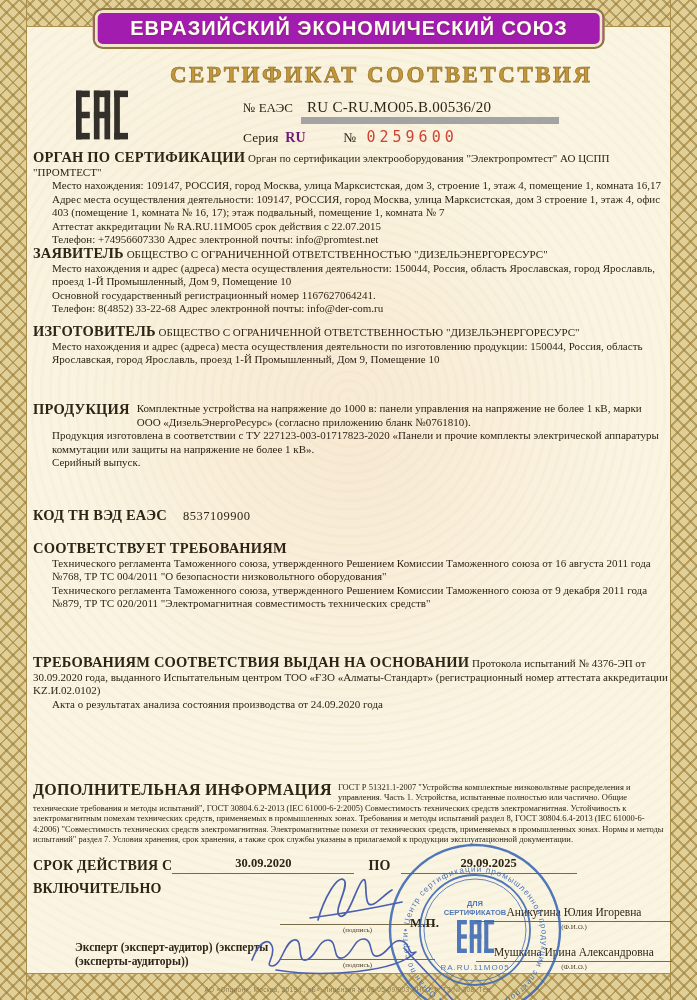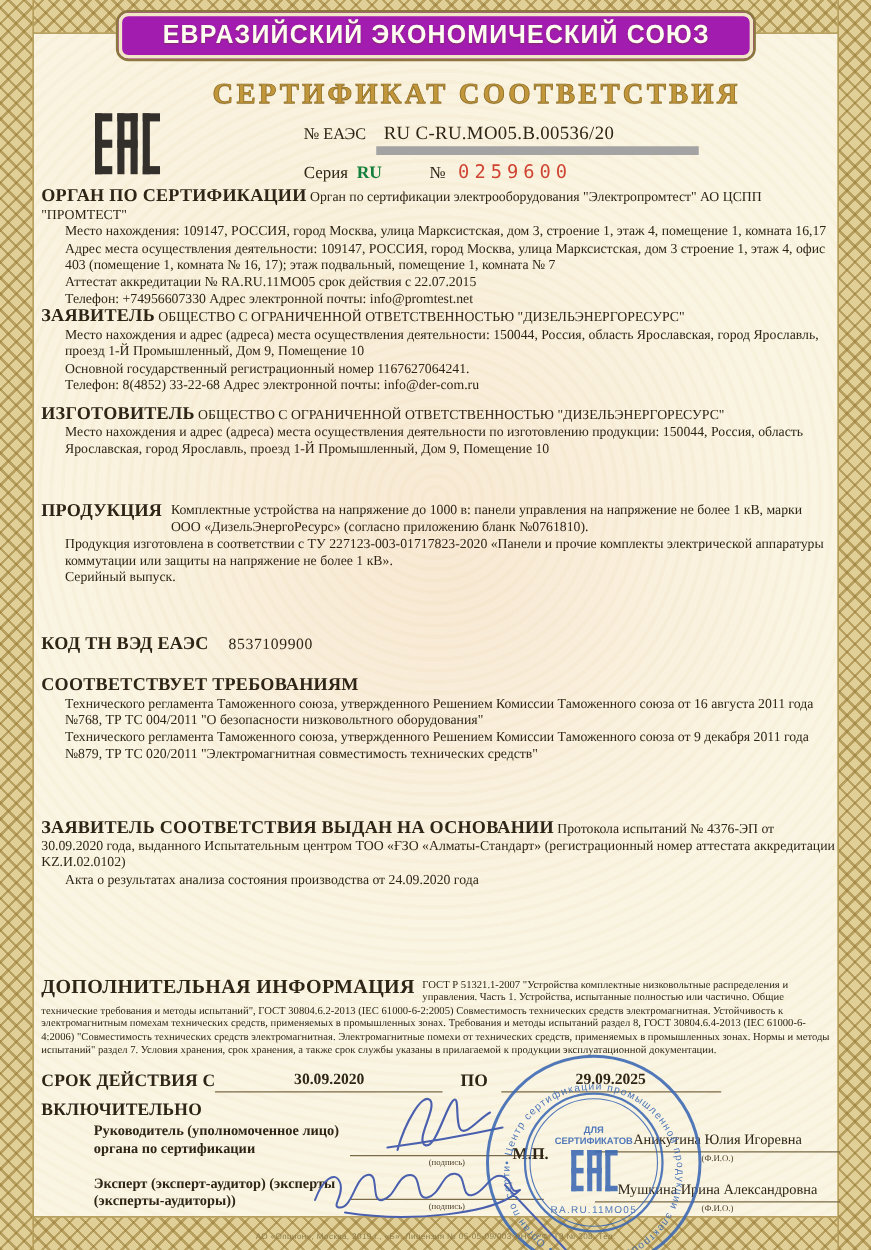--- a/index.html
+++ b/index.html
@@ -47,21 +47,21 @@
     font-weight:bold; font-size:23px; letter-spacing:2.5px; color:#c2963b;
     -webkit-text-stroke:.6px #8d6c22; text-shadow:0 1px 0 rgba(125,93,30,.35);
     white-space:nowrap;
   }
   .num-row { position:absolute; z-index:2; top:99px; left:243px; font-size:13px; }
   .num-value {
     display:inline-block; min-width:258px; margin-left:8px; padding:0 6px 1px;
     border-bottom:7px solid #a3a3a3; font-size:15px; letter-spacing:.3px;
   }
   .series-row { position:absolute; z-index:2; top:128px; left:243px; font-size:13.5px; }
-  .series-val { color:#15803d; font-weight:bold; font-size:14px; margin:0 38px 0 7px; }
+  .series-val { color:#701a75; font-weight:bold; font-size:14px; margin:0 38px 0 7px; }
   .form-no-val {
     color:#cf4433; font-family:"DejaVu Sans Mono", monospace; font-size:15px;
     letter-spacing:4px; margin-left:10px;
   }
 
   .sec { position:absolute; z-index:2; left:33px; right:29px; font-size:11px; line-height:13.5px; }
   .sec .h { font-weight:bold; font-size:14.5px; letter-spacing:.2px; line-height:15px; }
   .sec .h-float { float:left; margin-right:7px; padding-bottom:7px; }
   .sec .line { margin-left:19px; }
   .sec-org       { top:150px; }
@@ -182,40 +182,39 @@
     <span class="h">КОД ТН ВЭД ЕАЭС</span><span class="tnved-value">8537109900</span>
   </section>
 
   <section class="sec sec-compliance">
     <p><span class="h">СООТВЕТСТВУЕТ ТРЕБОВАНИЯМ</span></p>
     <p class="line">Технического регламента Таможенного союза, утвержденного Решением Комиссии Таможенного союза от 16 августа  2011 года №768, ТР ТС 004/2011 "О безопасности низковольтного оборудования"</p>
     <p class="line">Технического регламента Таможенного союза, утвержденного Решением Комиссии Таможенного союза от 9 декабря 2011 года №879, ТР ТС 020/2011 "Электромагнитная совместимость технических средств"</p>
   </section>
 
   <section class="sec sec-basis">
-    <p><span class="h">ЗАЯВИТЕЛЬ СООТВЕТСТВИЯ  ВЫДАН НА ОСНОВАНИИ</span> <span>Протокола испытаний № 4376-ЭП от 30.09.2020 года, выданного Испытательным центром ТОО «ҒЗО «Алматы-Стандарт» (регистрационный номер аттестата аккредитации KZ.И.02.0102)</span></p>
+    <p><span class="h">ТРЕБОВАНИЯМ СООТВЕТСТВИЯ  ВЫДАН НА ОСНОВАНИИ</span> <span>Протокола испытаний № 4376-ЭП от 30.09.2020 года, выданного Испытательным центром ТОО «ҒЗО «Алматы-Стандарт» (регистрационный номер аттестата аккредитации KZ.И.02.0102)</span></p>
     <p class="line">Акта о результатах анализа состояния производства от 24.09.2020 года</p>
   </section>
 
   <section class="sec sec-additional">
     <span class="h h-float">ДОПОЛНИТЕЛЬНАЯ ИНФОРМАЦИЯ</span>
     <p>ГОСТ Р 51321.1-2007 "Устройства комплектные низковольтные распределения и управления. Часть 1. Устройства, испытанные полностью или частично. Общие технические требования и методы испытаний", ГОСТ 30804.6.2-2013 (IEC 61000-6-2:2005) Совместимость технических средств электромагнитная. Устойчивость к электромагнитным помехам технических средств, применяемых в промышленных зонах. Требования и методы испытаний раздел 8, ГОСТ 30804.6.4-2013 (IEC 61000-6-4:2006) "Совместимость технических средств электромагнитная. Электромагнитные помехи от технических средств, применяемых в промышленных зонах. Нормы и методы испытаний" раздел 7. Условия хранения, срок хранения, а также срок службы указаны в прилагаемой к продукции эксплуатационной документации.</p>
   </section>
 
   <div class="validity">
     <div class="vrow">
       <span class="h">СРОК ДЕЙСТВИЯ С</span>
       <span class="vline vline-from">30.09.2020</span>
       <span class="h po">ПО</span>
       <span class="vline vline-to">29.09.2025</span>
     </div>
     <div class="h incl">ВКЛЮЧИТЕЛЬНО</div>
   </div>
 
-  <div class="sig-label sig-label-head">Руководитель (уполномоченное лицо) органа по сертификации</div>
   <div class="sig-label sig-label-expert">Эксперт (эксперт-аудитор) (эксперты (эксперты-аудиторы))</div>
 
   <div class="sign-block sign-block-1">
     <div class="rule"></div>
     <div class="caption">(подпись)</div>
   </div>
   <div class="sign-block sign-block-2">
     <div class="rule"></div>
     <div class="caption">(подпись)</div>
   </div>

